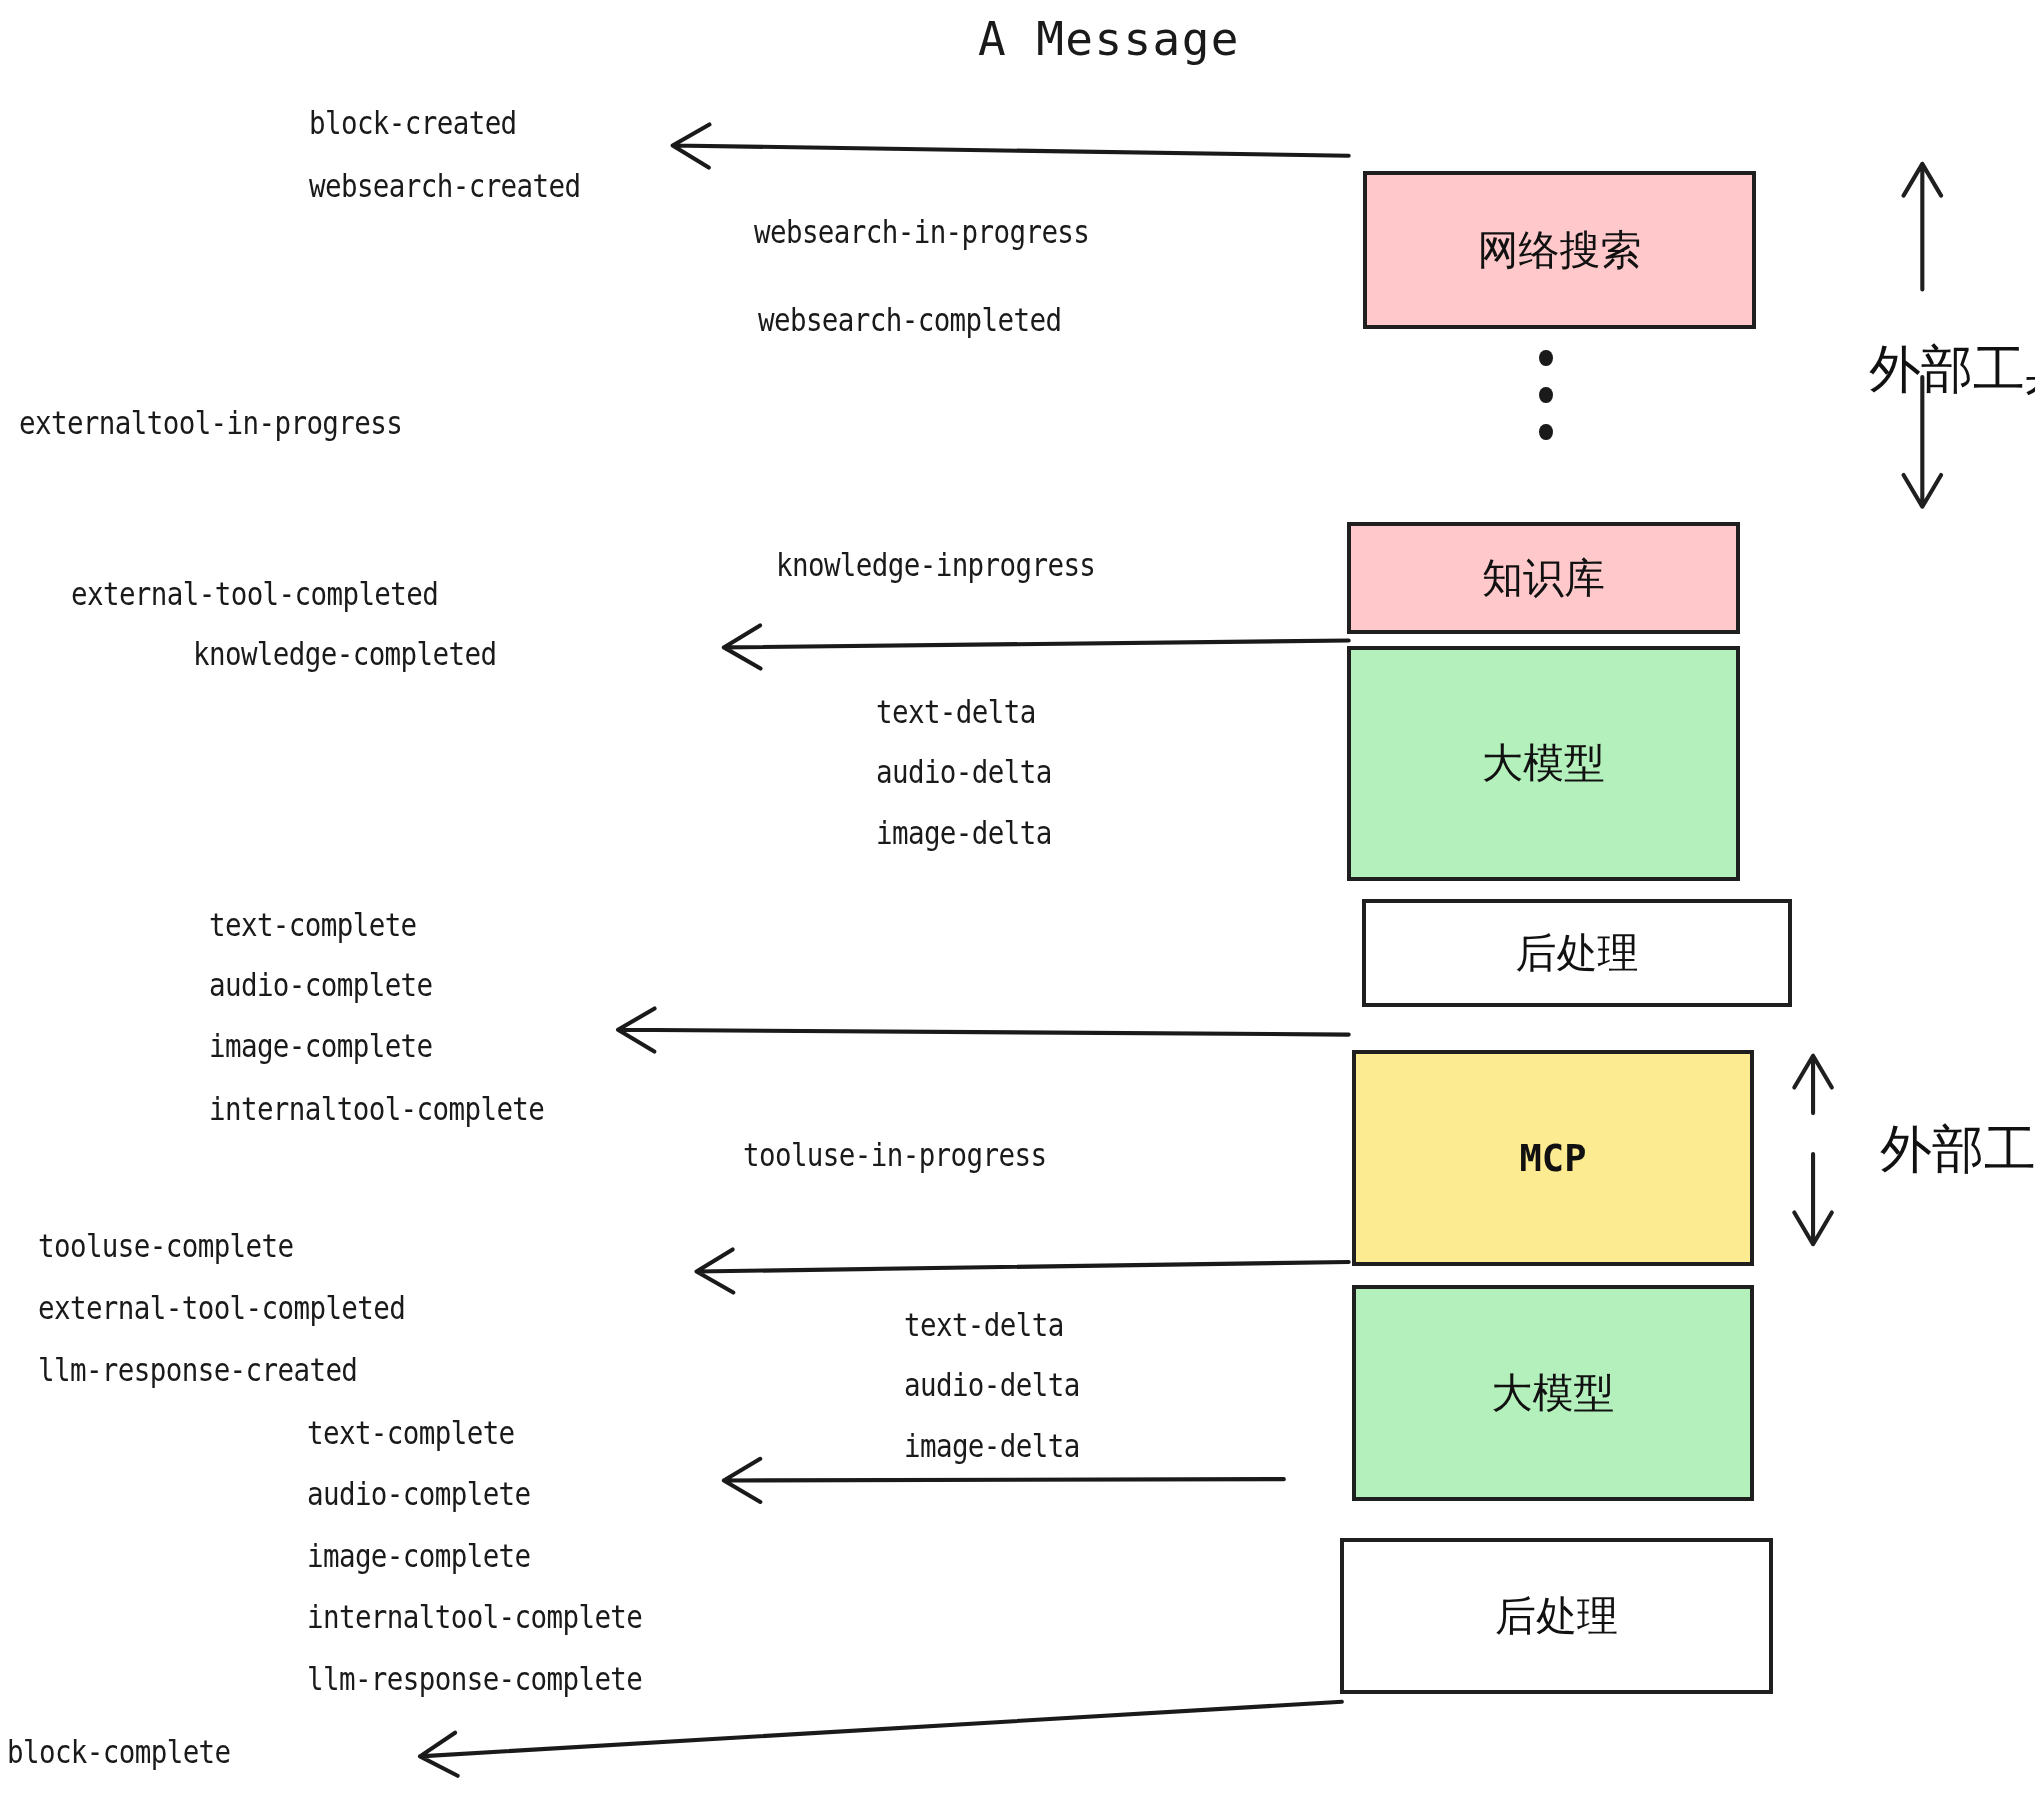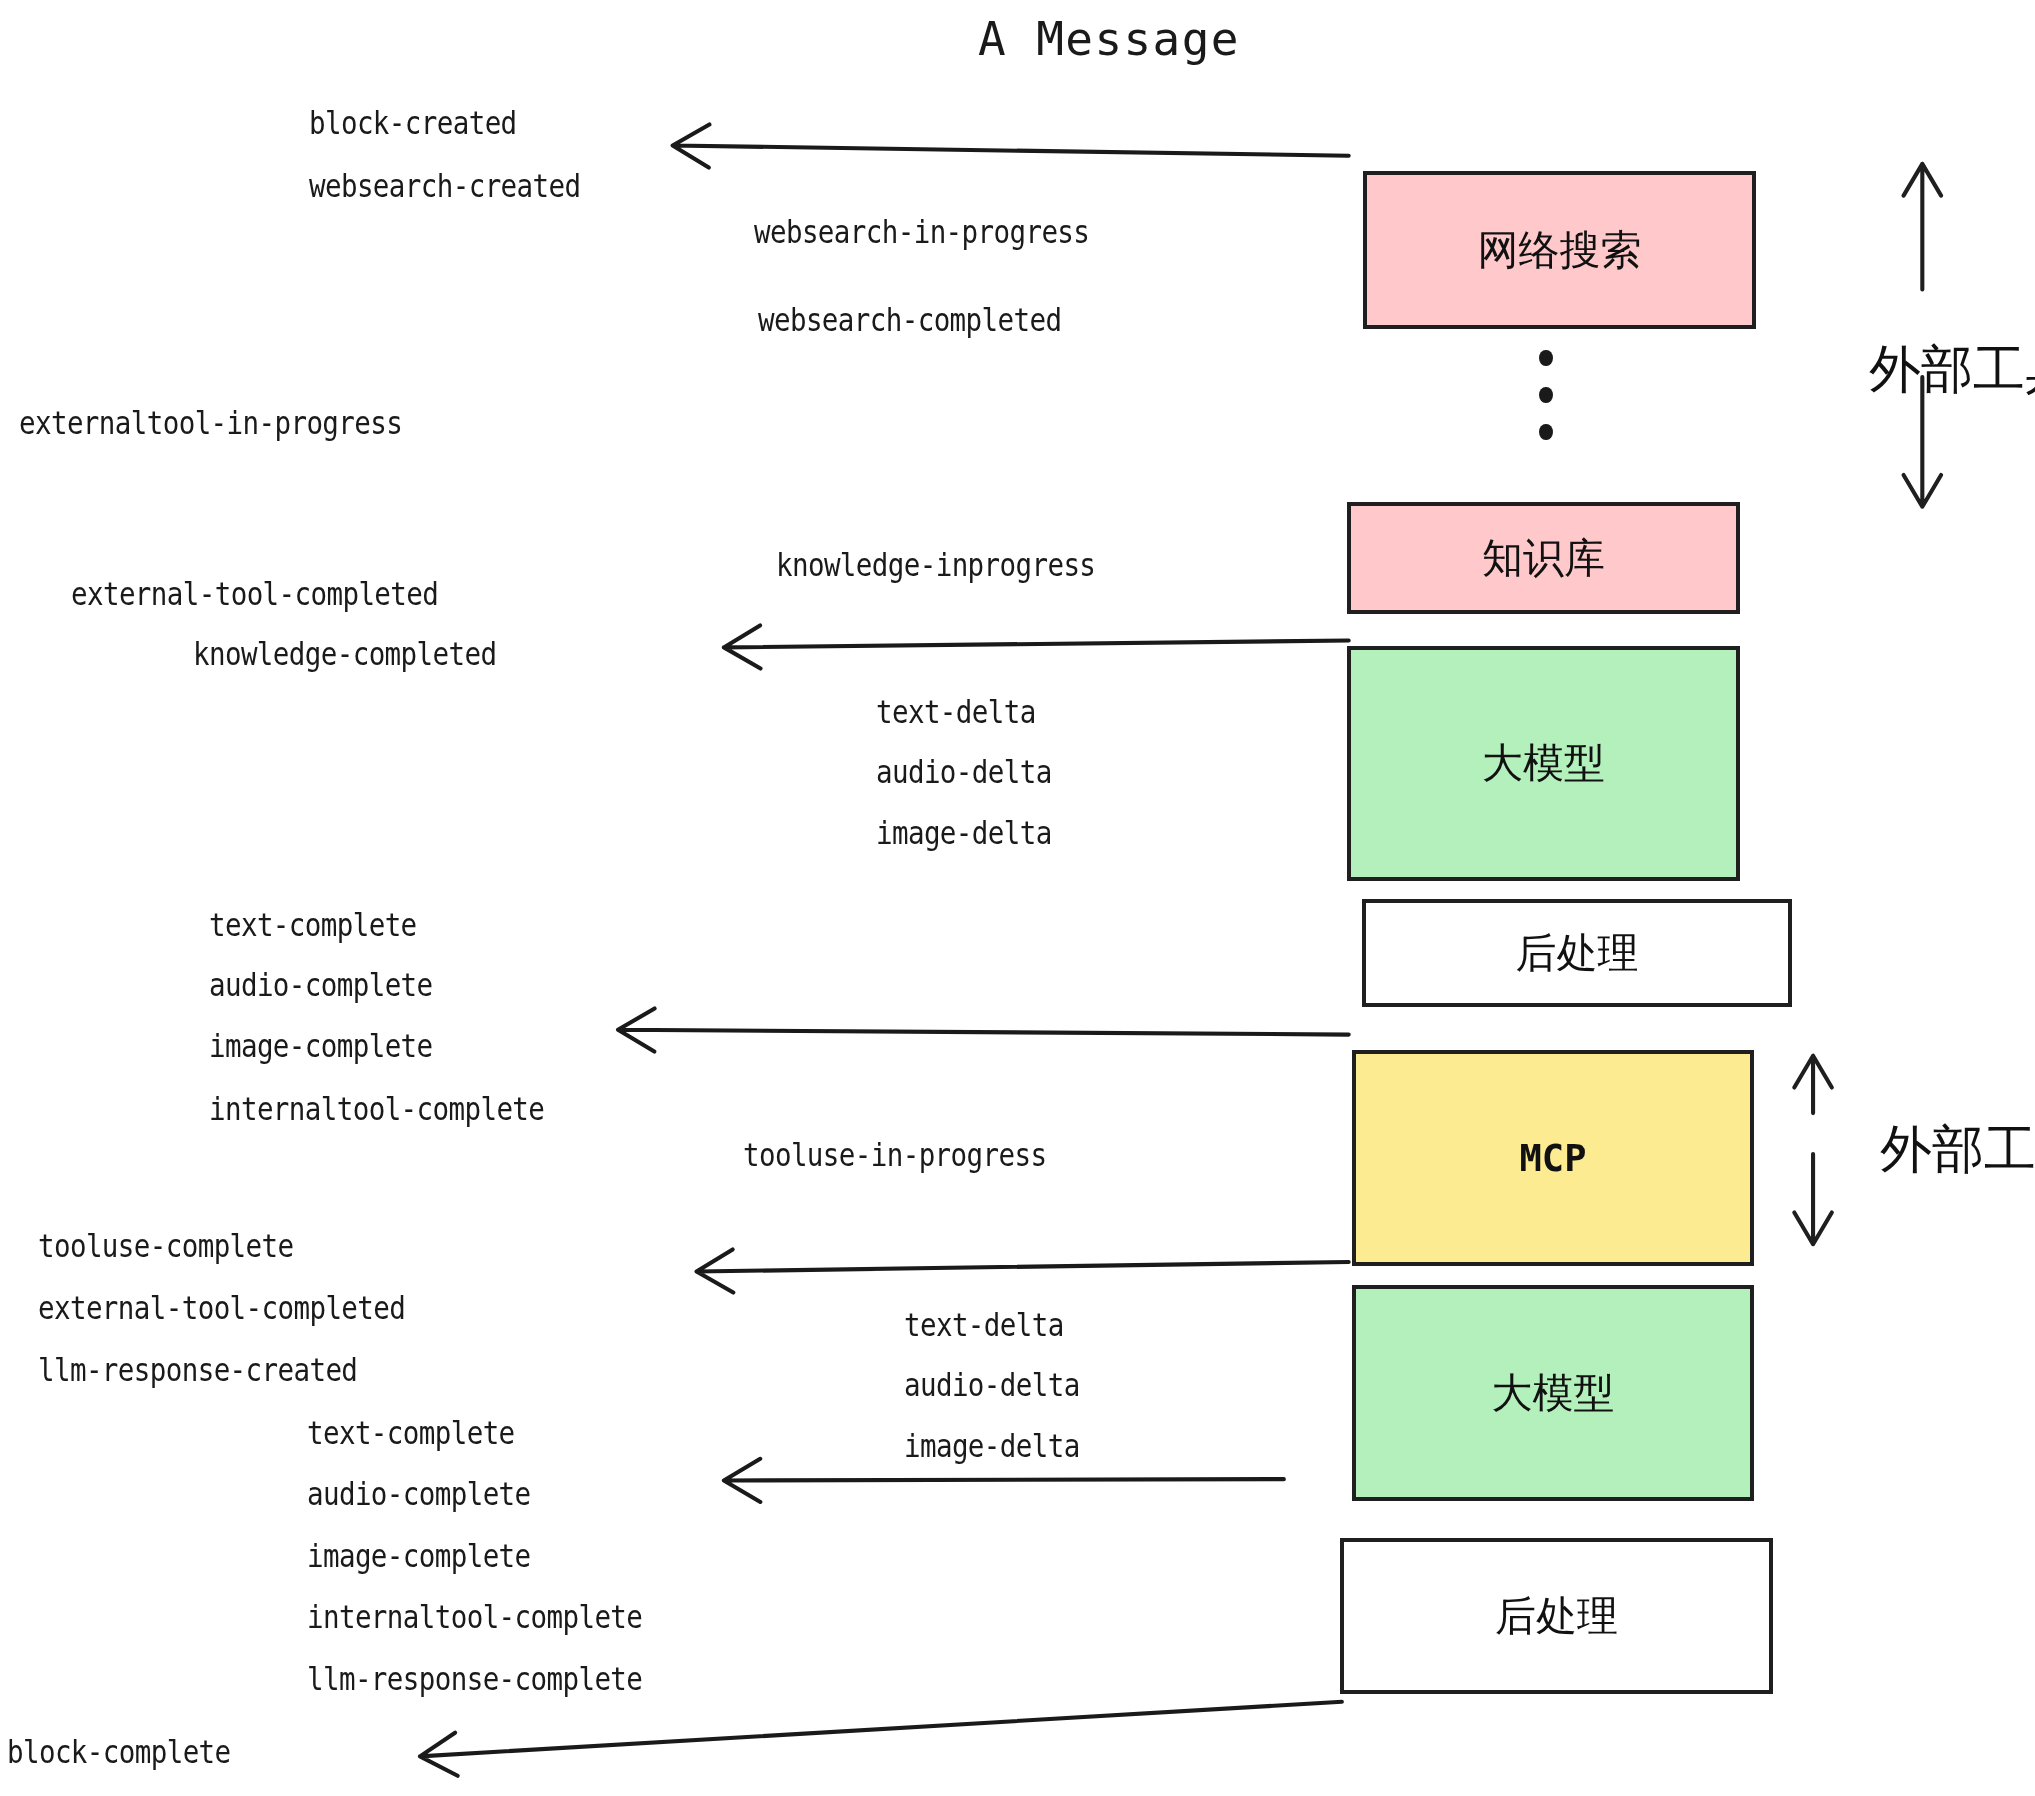--- a/index.html
+++ b/index.html
@@ -43,21 +43,21 @@
     <g id="side-arrow-layer" stroke="#1f1f1f" stroke-width="6" fill="none" stroke-linecap="round" stroke-linejoin="round">
         <path d="M 2815 424 L 2815 240 M 2842.48823645052 286.48006945821294 L 2815 240 L 2787.51176354948 286.48006945821294"></path>
         <path d="M 2815 552 L 2815 742 M 2787.51176354948 695.5199305417871 L 2815 742 L 2842.48823645052 695.5199305417871"></path>
         <path d="M 2655 1630 L 2655 1546 M 2682.48823645052 1592.480069458213 L 2655 1546 L 2627.51176354948 1592.480069458213"></path>
         <path d="M 2655 1690 L 2655 1822 M 2627.51176354948 1775.519930541787 L 2655 1822 L 2682.48823645052 1775.519930541787"></path>
       </g>
   </svg>
 
   <div id="boxes">
       <div class="box" style="left: 1347px; top: 171px; width: 393px; height: 158px; background: rgb(255, 201, 203); margin-left: 16px;">网络搜索</div>
-      <div class="box" style="left: 1347px; top: 502px; width: 393px; height: 112px; background: rgb(255, 201, 203);">知识库</div>
+      <div class="box" style="left: 1347px; top: 522px; width: 393px; height: 112px; background: rgb(255, 201, 203);">知识库</div>
       <div class="box" style="left: 1347px; top: 646px; width: 393px; height: 235px; background: rgb(180, 240, 188);">大模型</div>
       <div class="box" style="left: 1362px; top: 899px; width: 430px; height: 108px; background: rgb(255, 255, 255);">后处理</div>
       <div class="box mcp" style="left: 1352px; top: 1030px; width: 402px; height: 216px; background: rgb(253, 235, 146); margin-top: 20px;">MCP</div>
       <div class="box" style="left: 1352px; top: 1285px; width: 402px; height: 216px; background: rgb(180, 240, 188);">大模型</div>
       <div class="box" style="left: 1340px; top: 1538px; width: 433px; height: 156px; background: rgb(255, 255, 255);">后处理</div>
     </div>
   <div id="events">
       <div class="evt" style="left: 309px; top: 104px;">block-created</div>
       <div class="evt" style="left: 309px; top: 167px;">websearch-created</div>
       <div class="evt" style="left: 754px; top: 213px;">websearch-in-progress</div>

